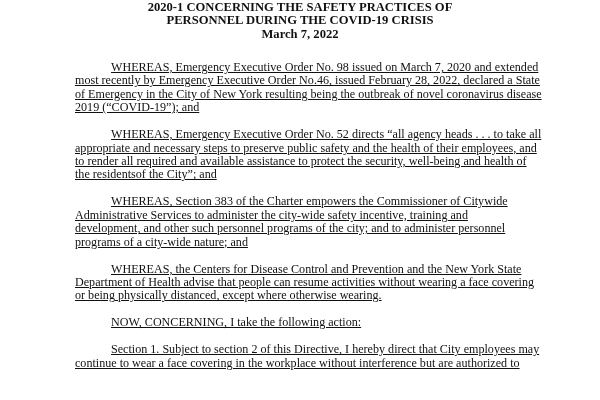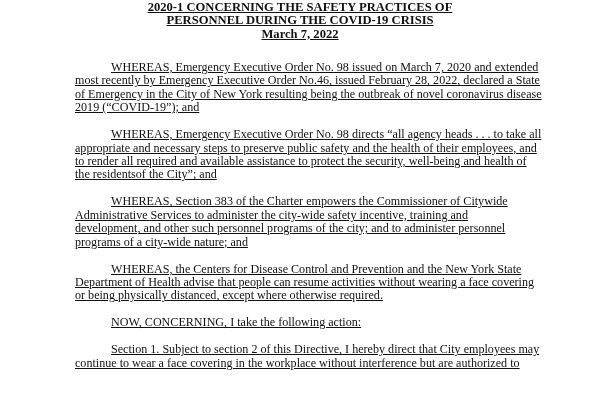--- a/index.html
+++ b/index.html
@@ -25,21 +25,20 @@
     }
     .title-block {
       position: absolute;
       left: 0;
       top: 1px;
       width: 600px;
       text-align: center;
       font-weight: bold;
       font-size: 12.6px;
       line-height: 13.3px;
-      text-decoration: underline;
     }
     .title-line { display: block; white-space: nowrap; }
     .body {
       position: absolute;
       left: 75px;
       top: 61px;
       width: 480px;
       font-size: 12.1px;
       line-height: 13.4px;
     }
@@ -64,35 +63,35 @@
   </div>
 
   <div class="body">
     <p class="para">
       <span class="line indent">WHEREAS, Emergency Executive Order No. 98 issued on March 7, 2020 and extended</span>
       <span class="line">most recently by Emergency Executive Order No.46, issued February 28, 2022, declared a State</span>
       <span class="line">of Emergency in the City of New York resulting being the outbreak of novel coronavirus disease</span>
       <span class="line">2019 (“COVID-19”); and</span>
     </p>
     <p class="para">
-      <span class="line indent">WHEREAS, Emergency Executive Order No. 98 directs “all agency heads . . . to take all</span>
+      <span class="line indent">WHEREAS, Emergency Executive Order No. 52 directs “all agency heads . . . to take all</span>
       <span class="line">appropriate and necessary steps to preserve public safety and the health of their employees, and</span>
       <span class="line">to render all required and available assistance to protect the security, well-being and health of</span>
       <span class="line">the residentsof the City”; and</span>
     </p>
     <p class="para">
       <span class="line indent">WHEREAS, Section 383 of the Charter empowers the Commissioner of Citywide</span>
       <span class="line">Administrative Services to administer the city-wide safety incentive, training and</span>
       <span class="line">development, and other such personnel programs of the city; and to administer personnel</span>
       <span class="line">programs of a city-wide nature; and</span>
     </p>
     <p class="para">
       <span class="line indent">WHEREAS, the Centers for Disease Control and Prevention and the New York State</span>
       <span class="line">Department of Health advise that people can resume activities without wearing a face covering</span>
-      <span class="line">or being physically distanced, except where otherwise required.</span>
+      <span class="line">or being physically distanced, except where otherwise wearing.</span>
     </p>
     <p class="para">
       <span class="line indent">NOW, CONCERNING, I take the following action:</span>
     </p>
     <p class="para">
       <span class="line indent">Section 1.  Subject to section 2 of this Directive, I hereby direct that City employees may</span>
       <span class="line">continue to wear a face covering in the workplace without interference but are authorized to</span>
     </p>
   </div>
 </div>

